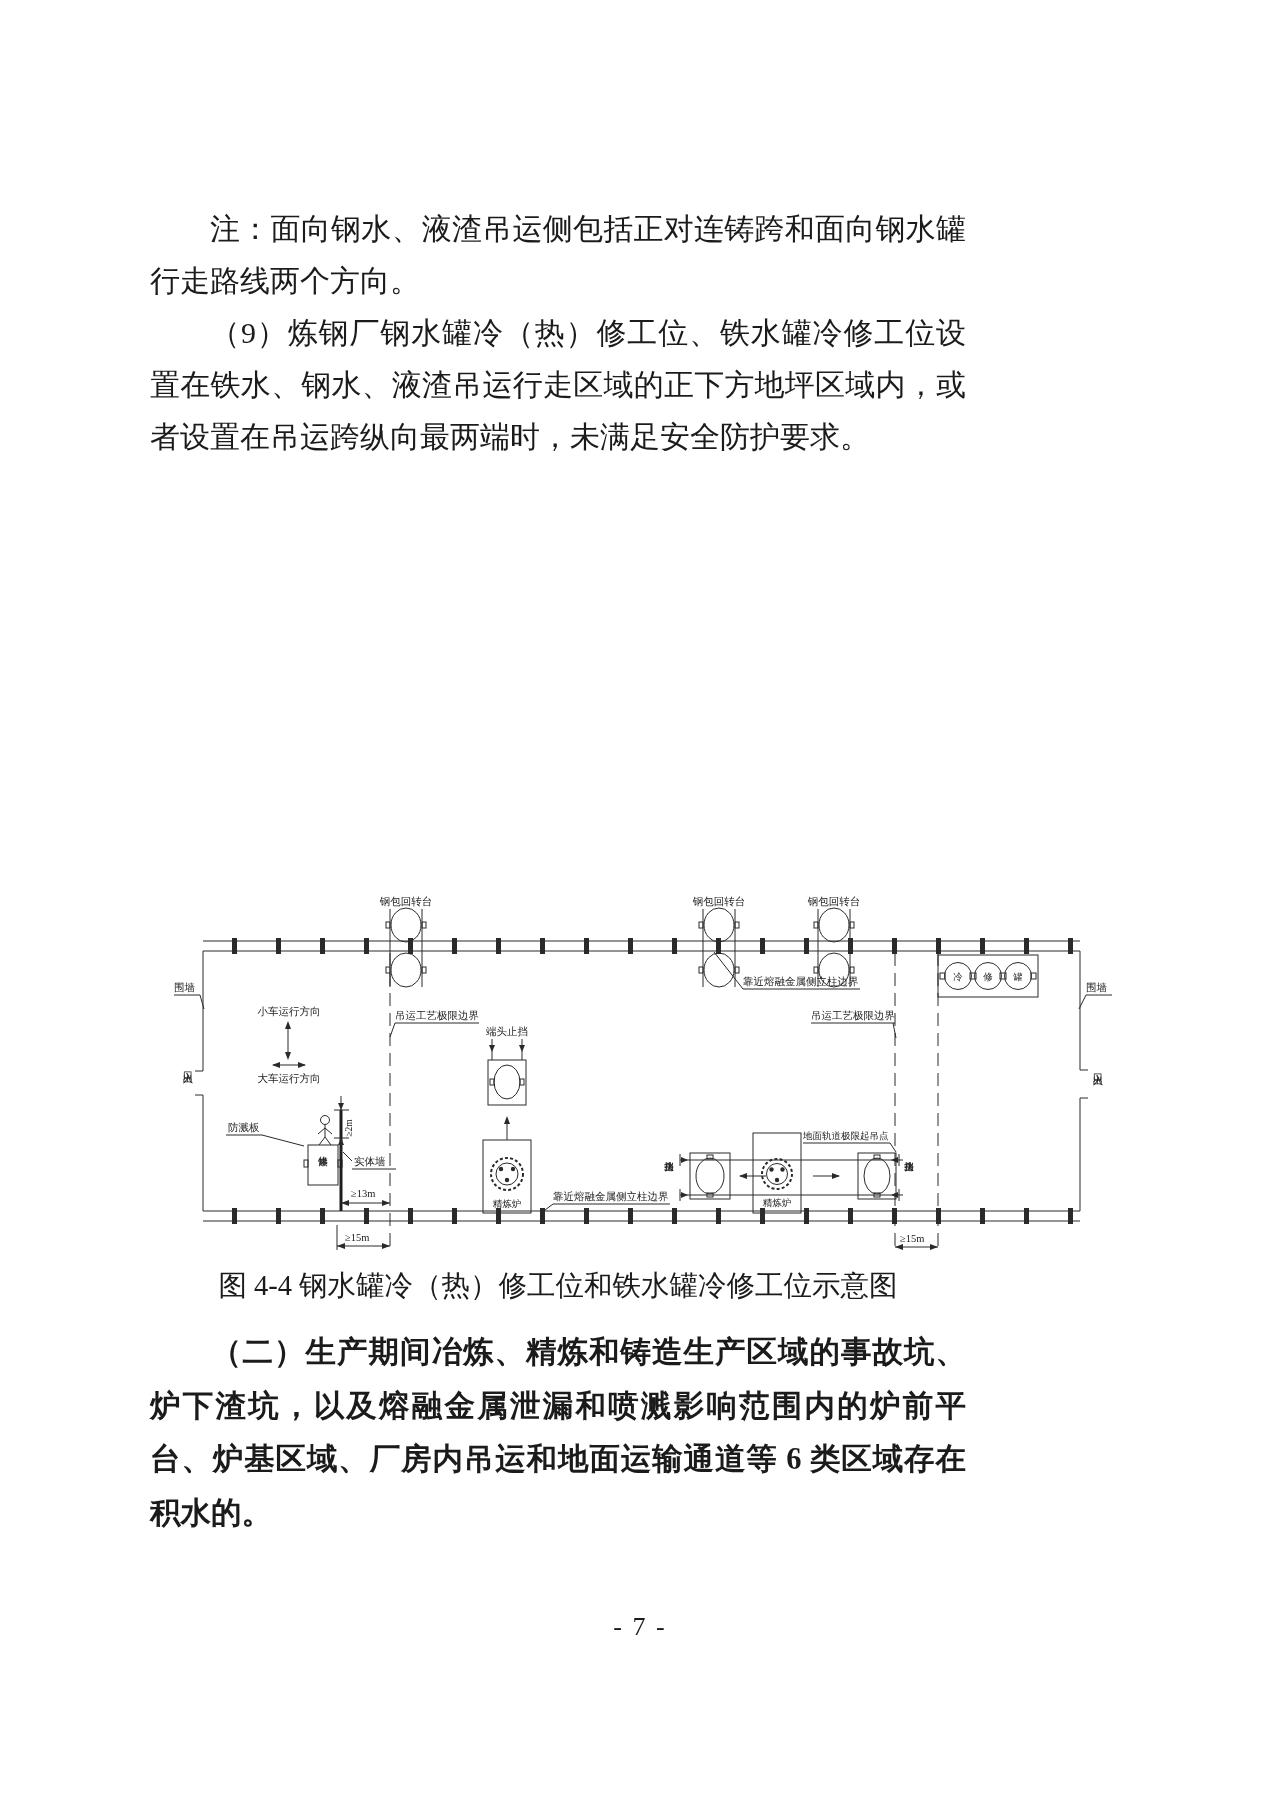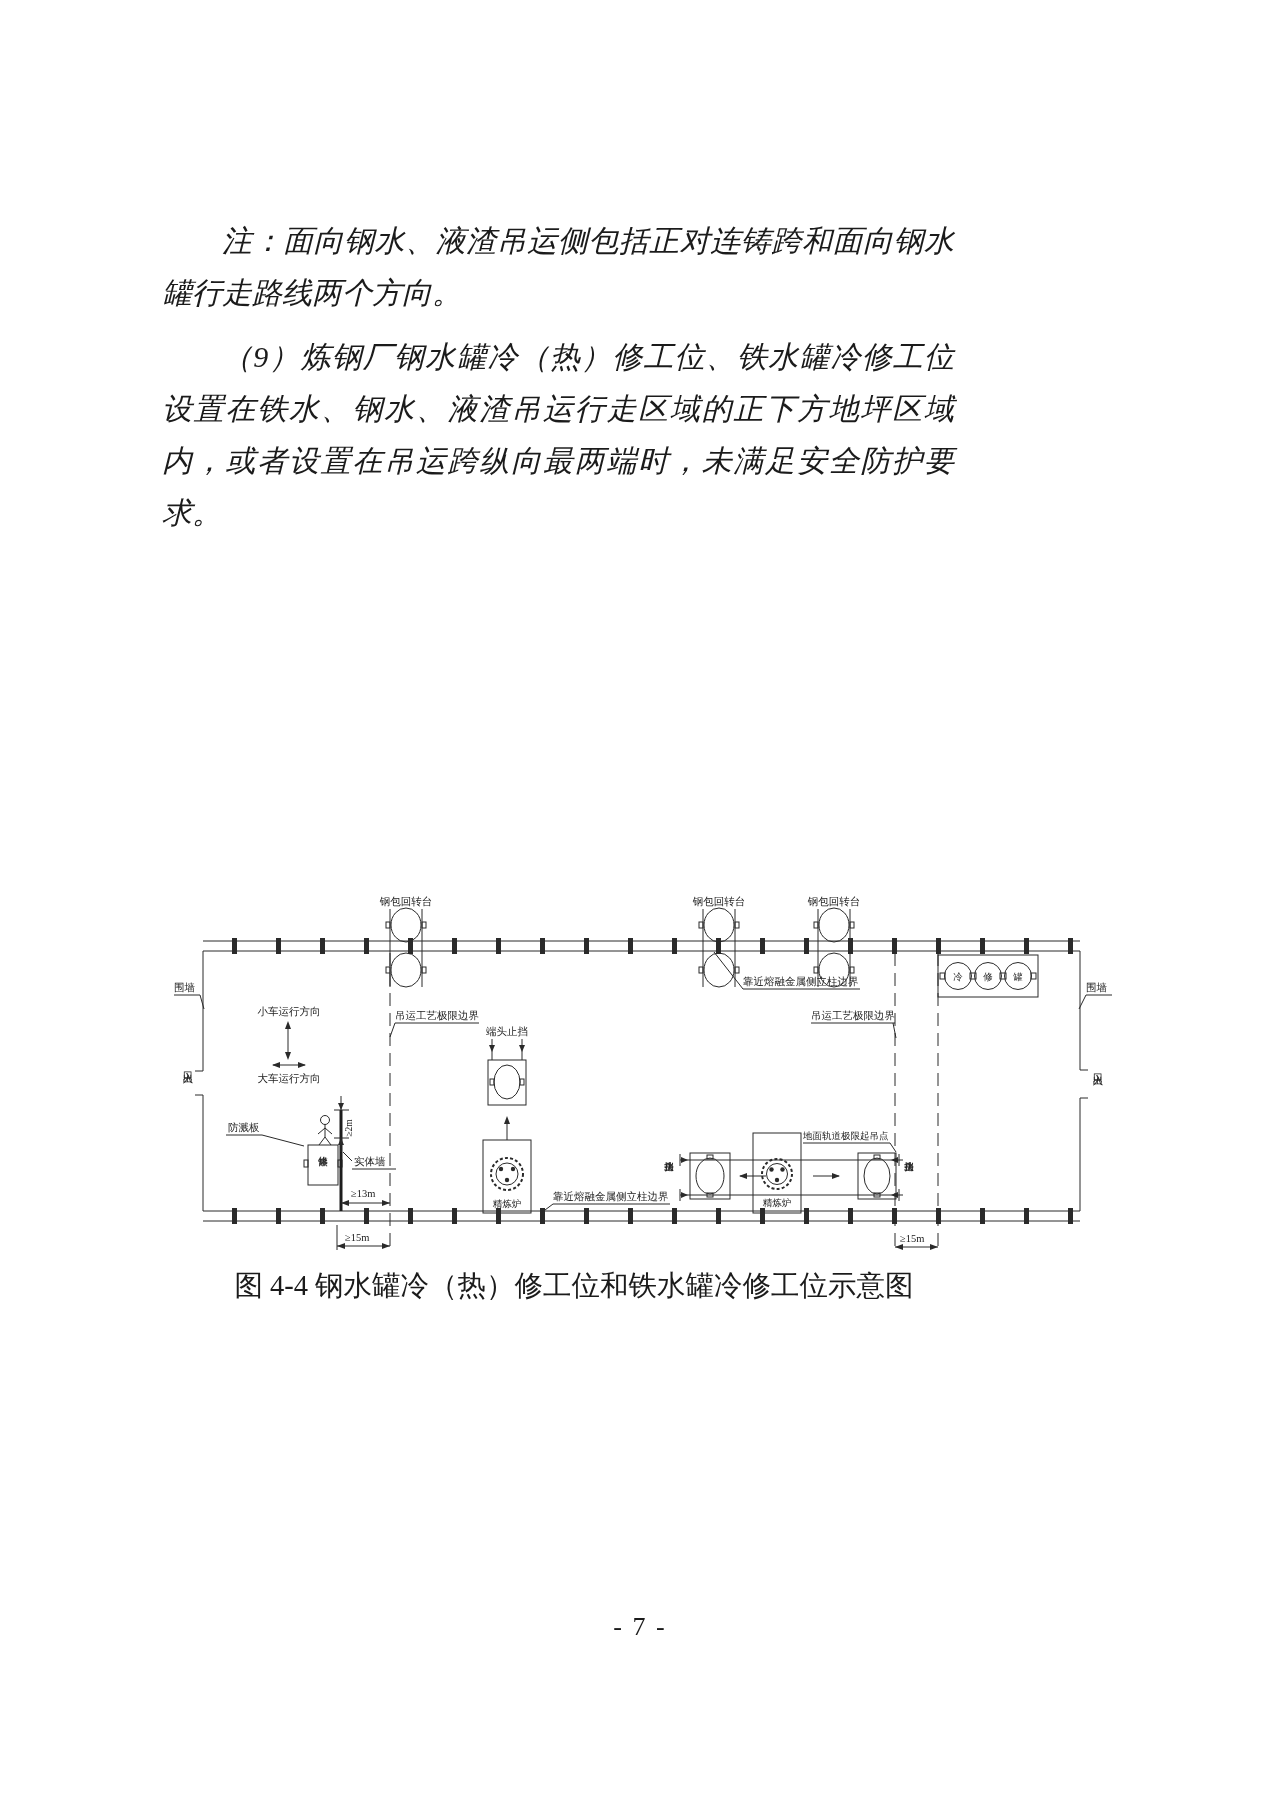--- a/index.html
+++ b/index.html
@@ -1,21 +1,21 @@
 <!DOCTYPE html>
 <html><head>
 <meta charset="utf-8">
 <style>
   html,body{margin:0;padding:0;background:#ffffff;}
   .page{position:relative;width:1280px;height:1810px;background:#ffffff;overflow:hidden;
         font-family:"Liberation Serif","DejaVu Serif",serif;color:#1b1b1b;}
   .content{position:absolute;left:150px;width:816px;text-align:justify;}
-  .content p{margin:12px;text-indent:2em;font-style:italic;}
+  .content p{margin:0;text-indent:2em;}
   #blockA{top:203px;font-size:30px;line-height:52px;font-weight:400;}
-  #caption{position:absolute;left:166px;top:1266px;width:816px;text-align:center;
+  #caption{position:absolute;left:150px;top:1266px;width:816px;text-align:center;
            font-size:28.5px;line-height:40px;}
   #blockB{top:1326px;font-size:30.5px;line-height:53.5px;font-weight:700;}
   #pageno{position:absolute;left:0;top:1612px;width:1280px;text-align:center;
           font-size:26px;letter-spacing:2px;}
   .figure{position:absolute;left:168px;top:888px;width:950px;height:378px;}
   svg .ln{stroke:#2a2a2a;stroke-width:1;fill:none;}
   svg .thick{stroke:#1d1d1d;stroke-width:3;fill:none;}
   svg .dash{stroke:#2a2a2a;stroke-width:1;fill:none;stroke-dasharray:13 7;}
   svg .gear{stroke:#2a2a2a;stroke-width:2;fill:none;stroke-dasharray:3 2.2;}
   svg .fil{fill:#2a2a2a;stroke:none;}
@@ -271,17 +271,18 @@
       <text class="t9 mid" x="790" y="92">冷</text>
       <text class="t9 mid" x="820" y="92">修</text>
       <text class="t9 mid" x="850" y="92">罐</text>
     </g>
   </svg>
   </div>
 
   <div id="caption">图 4-4 钢水罐冷（热）修工位和铁水罐冷修工位示意图</div>
 
   <div id="blockB" class="content">
+    <p>（二）生产期间冶炼、精炼和铸造生产区域的事故坑、炉下渣坑，以及熔融金属泄漏和喷溅影响范围内的炉前平台、炉基区域、厂房内吊运和地面运输通道等 6 类区域存在积水的。</p>
   </div>
 
   <div id="pageno">- 7 -</div>
 
 </div>
 
 </body></html>

